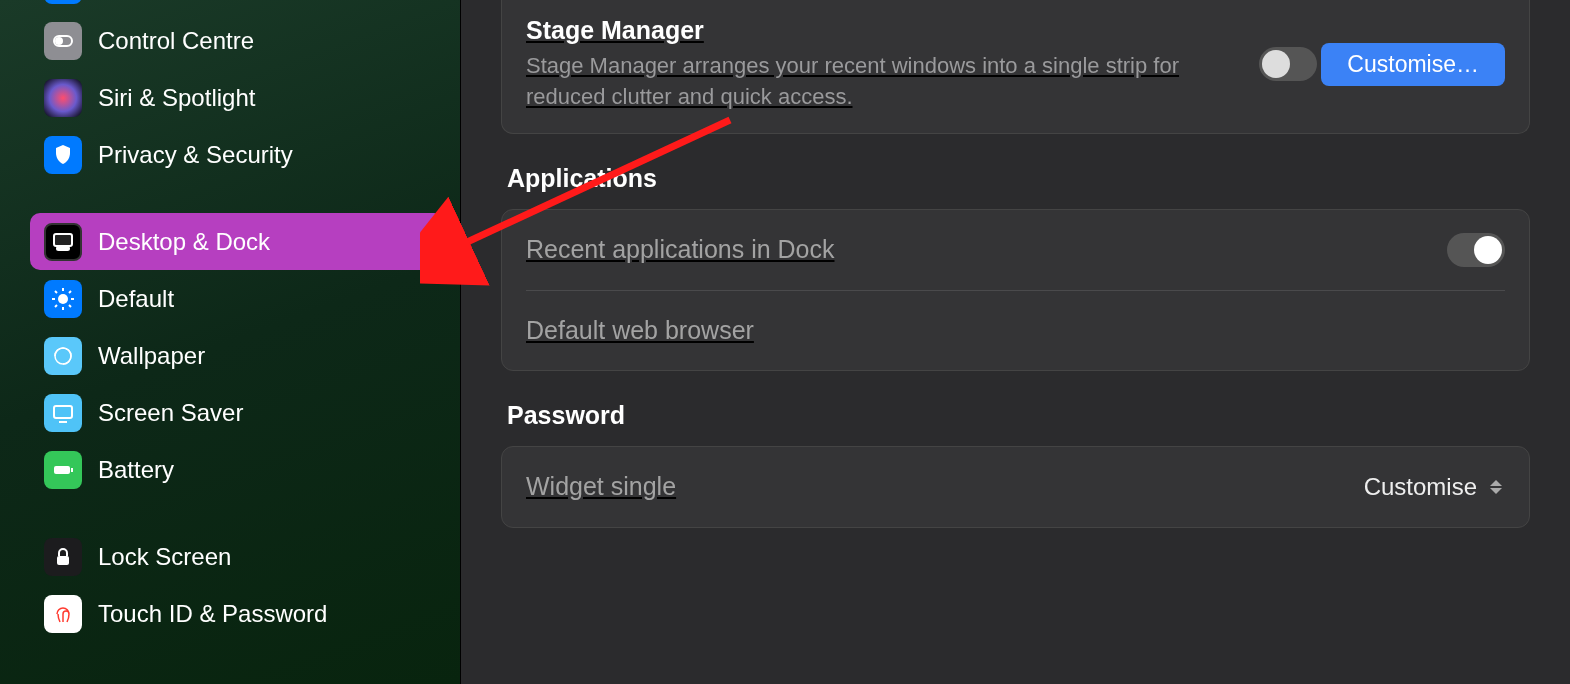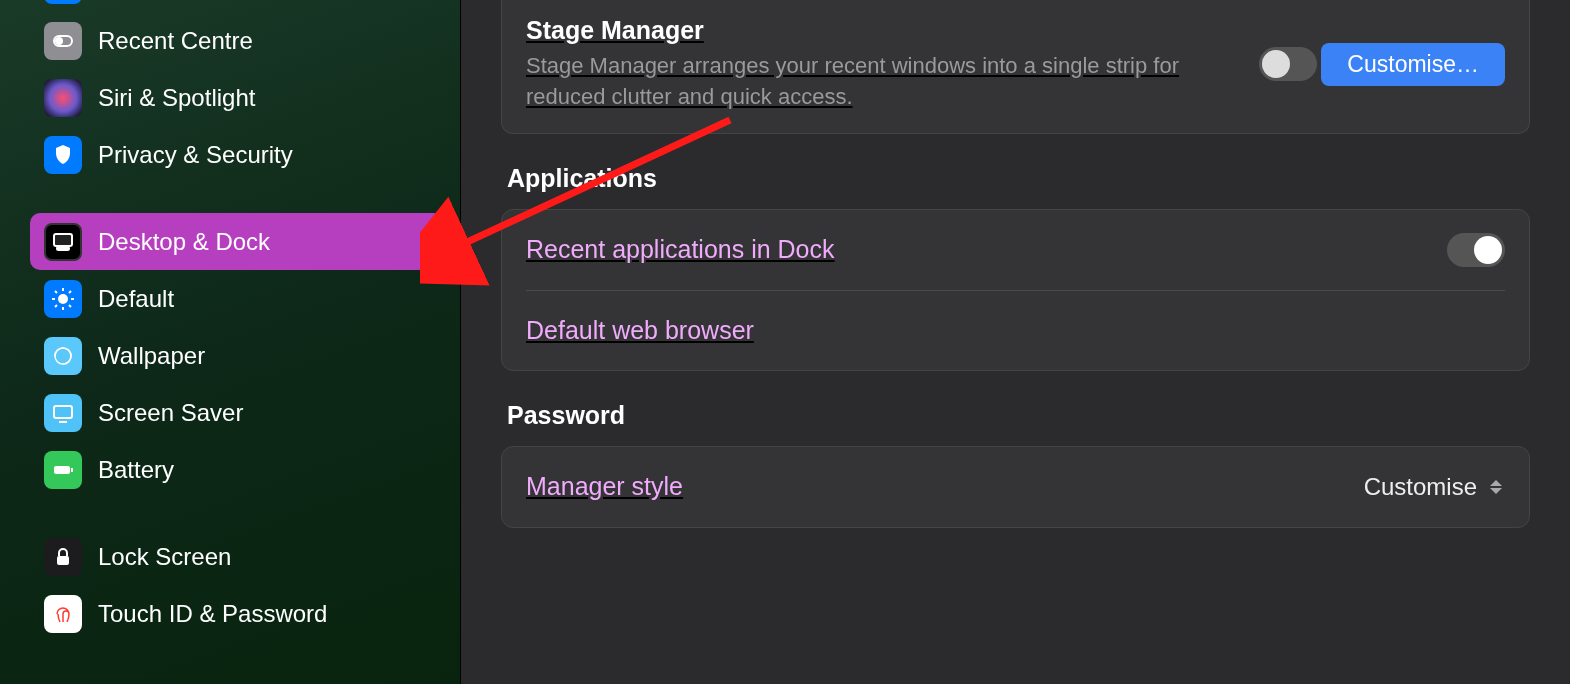--- a/index.html
+++ b/index.html
@@ -68,21 +68,21 @@
     .panel.first { margin-top: -4px; border-top-left-radius: 0; border-top-right-radius: 0; border-top: none;}
 
     .row {
       display: flex; align-items: center;
       padding: 20px 24px;
       min-height: 80px;
     }
     .row + .row { border-top: 1px solid #4a4a4c; margin: 0 24px; padding-left: 0; padding-right: 0; }
     .row-text { flex: 1; text-decoration: underline; }
     .row-title { color: #fff; font-size: 25px; font-weight: 600; margin-bottom: 6px; }
-    .row-label { color: #f0abfc; font-size: 25px; }
+    .row-label { color: #a3a3a3; font-size: 25px; }
     .row-desc { color: #9a9a9c; font-size: 22px; line-height: 1.4; }
 
     .section-title {
       color: #fff; font-size: 25px; font-weight: 700;
       margin: 30px 6px 16px 6px;
     }
 
     
     .toggle {
       width: 58px; height: 34px;
@@ -162,21 +162,21 @@
       </div>
   </div>
 
   <div class="sidebar-item">
     <span class="icon ic-control-centre">
       <svg viewBox="0 0 24 24" fill="none" stroke="#fff" stroke-width="2">
           <rect x="3" y="7" width="18" height="10" rx="5"></rect>
           <circle cx="8" cy="12" r="3" fill="#fff"></circle>
         </svg>
     </span>
-    <span>Recent Centre</span>
+    <span>Control Centre</span>
   </div>
 
   <div class="sidebar-item">
     <span class="icon ic-siri"></span>
     <span>Siri &amp; Spotlight</span>
   </div>
 
   <div class="sidebar-item">
     <span class="icon ic-privacy">
       <svg viewBox="0 0 24 24" fill="#fff">
@@ -301,21 +301,21 @@
         <div class="row-label">Default web browser</div>
       </div>
     </div>
   </div>
 
   <div class="section-title">Password</div>
 
   <div class="panel">
     <div class="row">
       <div class="row-text">
-        <div class="row-label">Manager style</div>
+        <div class="row-label">Widget single</div>
       </div>
       <div class="popup">
         <span>Customise</span>
         <span class="stepper-icon"></span>
       </div>
     </div>
   </div>
 
 </div>
 

